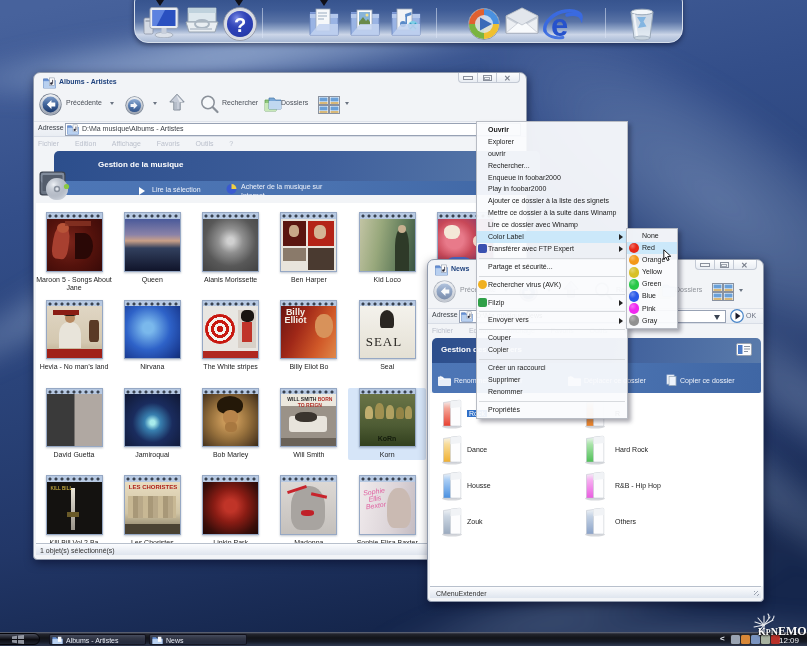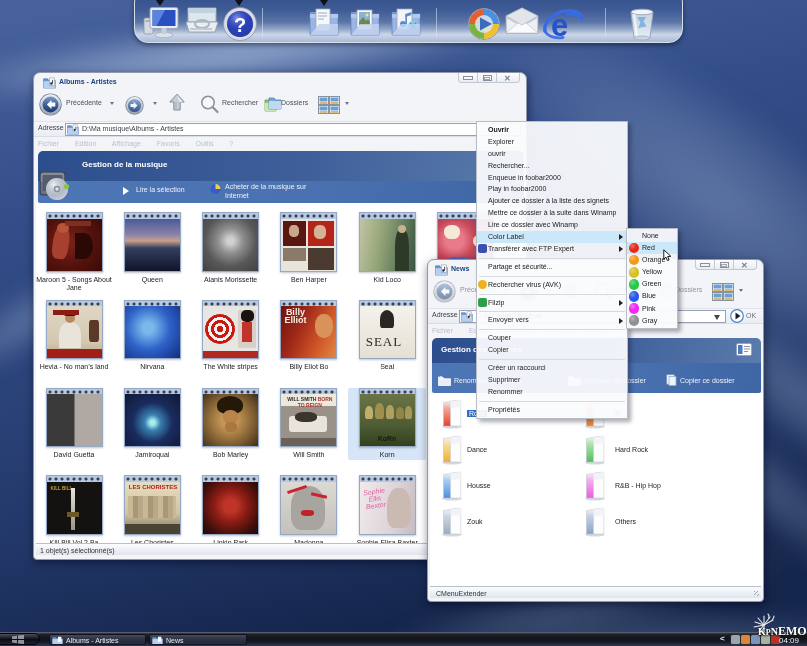--- a/index.html
+++ b/index.html
@@ -272,21 +272,21 @@
 <div class="abs" style="left:31px;top:49.5px;width:456px;height:13px;background:#fff;border:1px solid #98a2b4;"></div>
     <svg class="abs" style="left:33px;top:50.5px" width="12" height="11" viewBox="0 0 14 13">
 <path d="M0.5 2 L5 2 L6.5 4 L13.5 4 L13.5 12 L0.5 12 Z" fill="#6a94d8" stroke="#3a64a8" stroke-width=".6"></path>
 <path d="M0.5 4.5 L13.5 4.5 L13.5 12 L0.5 12 Z" fill="#b8d0f0"></path>
 <rect x="7" y="1" width="5.5" height="8" fill="#fdfdfd" stroke="#8a94a4" stroke-width=".6"></rect>
 <circle cx="9" cy="7" r="1.3" fill="#2a2a3a"></circle>
 <rect x="10" y="3" width=".9" height="4" fill="#2a2a3a"></rect>
 </svg>
     <div class="abs addr" style="left:48px;top:51.5px;">D:\Ma musique\Albums - Artistes</div>
 <div class="abs menurow" style="left:4px;top:67px;word-spacing:6px">Fichier&nbsp; Edition&nbsp; Affichage&nbsp; Favoris&nbsp; Outils&nbsp; ?</div>
-<div class="banner" style="left:4px;top:78px;width:486px;height:52px">
+<div class="banner" style="left:20px;top:78px;width:486px;height:44px">
 <div style="position:absolute;left:0;top:0;width:100%;height:30px;background:linear-gradient(100deg,#2c4e8c 0%,#3f5f9b 55%,#5a7bab 100%)"></div>
 <div style="position:absolute;left:0;top:30px;width:100%;height:22px;background:linear-gradient(100deg,#4d76b6 0%,#4a72b0 55%,#3f66a4 100%)"></div>
 <div style="position:absolute;left:44px;top:9px;font-size:8px;font-weight:bold;color:#fff">Gestion de la musique</div>
 <div style="position:absolute;left:85px;top:36px;width:0;height:0;border-top:4px solid transparent;border-bottom:4px solid transparent;border-left:6px solid #fff"></div>
 <div style="position:absolute;left:98px;top:35px;font-size:7px;color:#eef2fa">Lire la sélection</div>
 <svg style="position:absolute;left:172px;top:32px" width="11" height="12" viewBox="0 0 11 12">
         <circle cx="5.5" cy="6" r="5" fill="#3a5ad0"></circle>
         <path d="M5.5 1 A5 5 0 0 1 10.5 6 L5.5 6 Z" fill="#f0d040"></path>
       </svg>
 <div style="position:absolute;left:187px;top:32px;font-size:7px;line-height:8.5px;color:#eef2fa">Acheter de la musique sur<br>Internet</div>
@@ -863,21 +863,21 @@
 <path d="M.5 1.5 L5 1.5 L6.5 3.2 L13.5 3.2 L13.5 10.5 L.5 10.5 Z" fill="#6a94d8"></path>
 <path d="M.5 4 L13.5 4 L13.5 10.5 L.5 10.5 Z" fill="#b8d0f0"></path>
 <rect x="7.5" y="1" width="4.5" height="6.5" fill="#fdfdfd"></rect>
 </svg>News</div>
 <div class="abs" style="left:720px;top:634px;color:#e8ecf4;font-size:8px;font-weight:bold">&lt;</div>
 <div class="abs" style="left:731px;top:635px;width:9px;height:9px;background:#9aa4b2;border-radius:1.5px;box-shadow:0 0 0 .5px #333"></div>
 <div class="abs" style="left:741px;top:635px;width:9px;height:9px;background:#d88838;border-radius:1.5px;box-shadow:0 0 0 .5px #333"></div>
 <div class="abs" style="left:751px;top:635px;width:9px;height:9px;background:#7a94c0;border-radius:1.5px;box-shadow:0 0 0 .5px #333"></div>
 <div class="abs" style="left:761px;top:635px;width:9px;height:9px;background:#a8b2a0;border-radius:1.5px;box-shadow:0 0 0 .5px #333"></div>
 <div class="abs" style="left:771px;top:635px;width:9px;height:9px;background:#b83028;border-radius:1.5px;box-shadow:0 0 0 .5px #333"></div>
-<div class="abs" style="left:779px;top:636px;color:#f0f3f8;font-size:8px">04:09</div>
+<div class="abs" style="left:779px;top:636px;color:#f0f3f8;font-size:8px">12:09</div>
 <div class="abs" style="left:758px;top:624px;color:#fff;font-size:10px;font-weight:bold;font-family:'Liberation Serif',serif;text-shadow:0 1px 2px #000">K<span style="font-size:8px">P</span>N<span style="font-size:12px">EMO</span></div>
 <svg class="abs" style="left:752px;top:611px" width="28" height="26" viewBox="0 0 28 26">
 <g stroke="#fff" stroke-width="1.1" stroke-linecap="round" fill="none" opacity=".9">
 <path d="M12 14 L12 5"></path>
       <path d="M12 14 L6 7"></path>
       <path d="M12 14 L18 6"></path>
       <path d="M12 14 L3 11"></path>
       <path d="M12 14 L21 9"></path>
 <path d="M12 14 L2 16"></path>
       <path d="M12 14 L7 20"></path>

